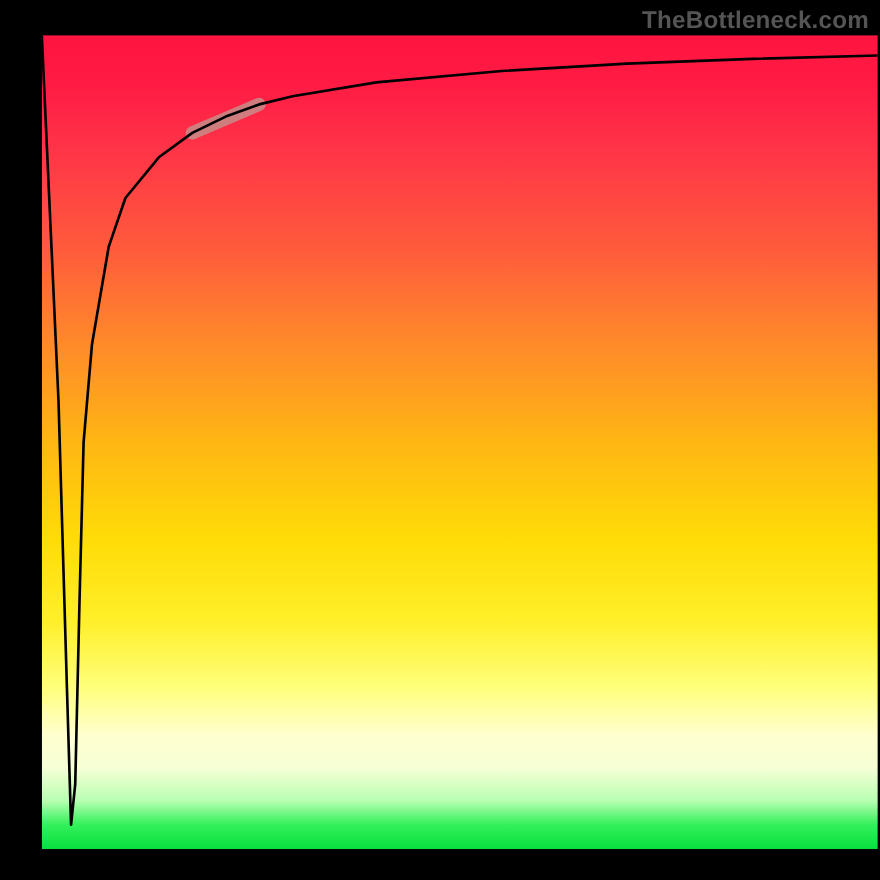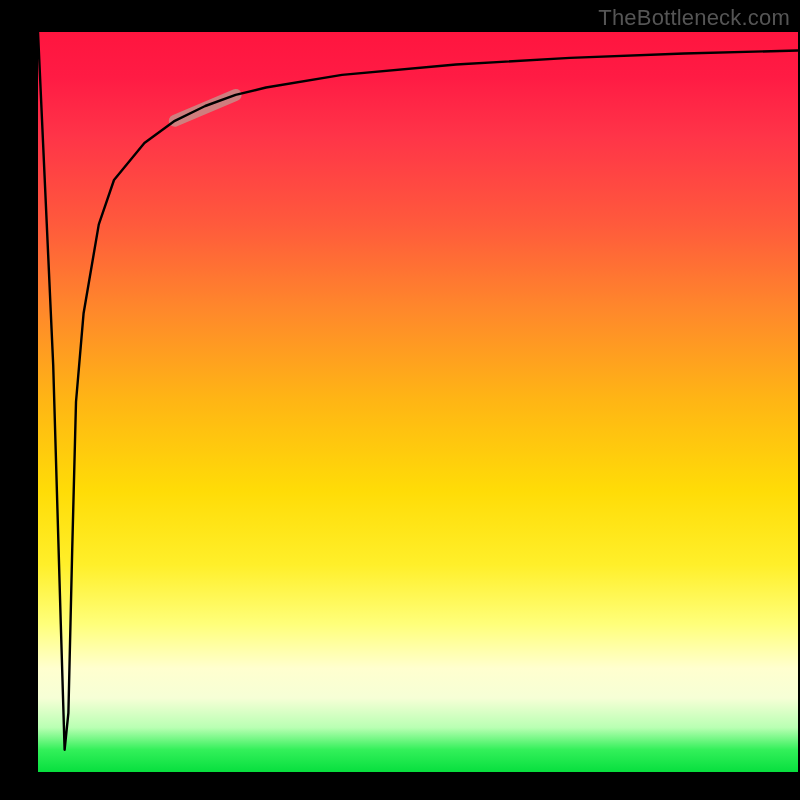--- a/index.html
+++ b/index.html
@@ -14,21 +14,21 @@
     position: relative;
     font-family: Arial, Helvetica, sans-serif;
     overflow: hidden;
   }
   .watermark {
     position: absolute;
     top: 5px;
     right: 10px;
     color: #555;
     font-size: 22px;
-    font-weight: 400;
+    font-weight: 700;
     z-index: 10;
     letter-spacing: 0.2px;
   }
   .plot-area {
     position: absolute;
     left: 38px;
     top: 32px;
     width: 760px;
     height: 740px;
     overflow: hidden;

